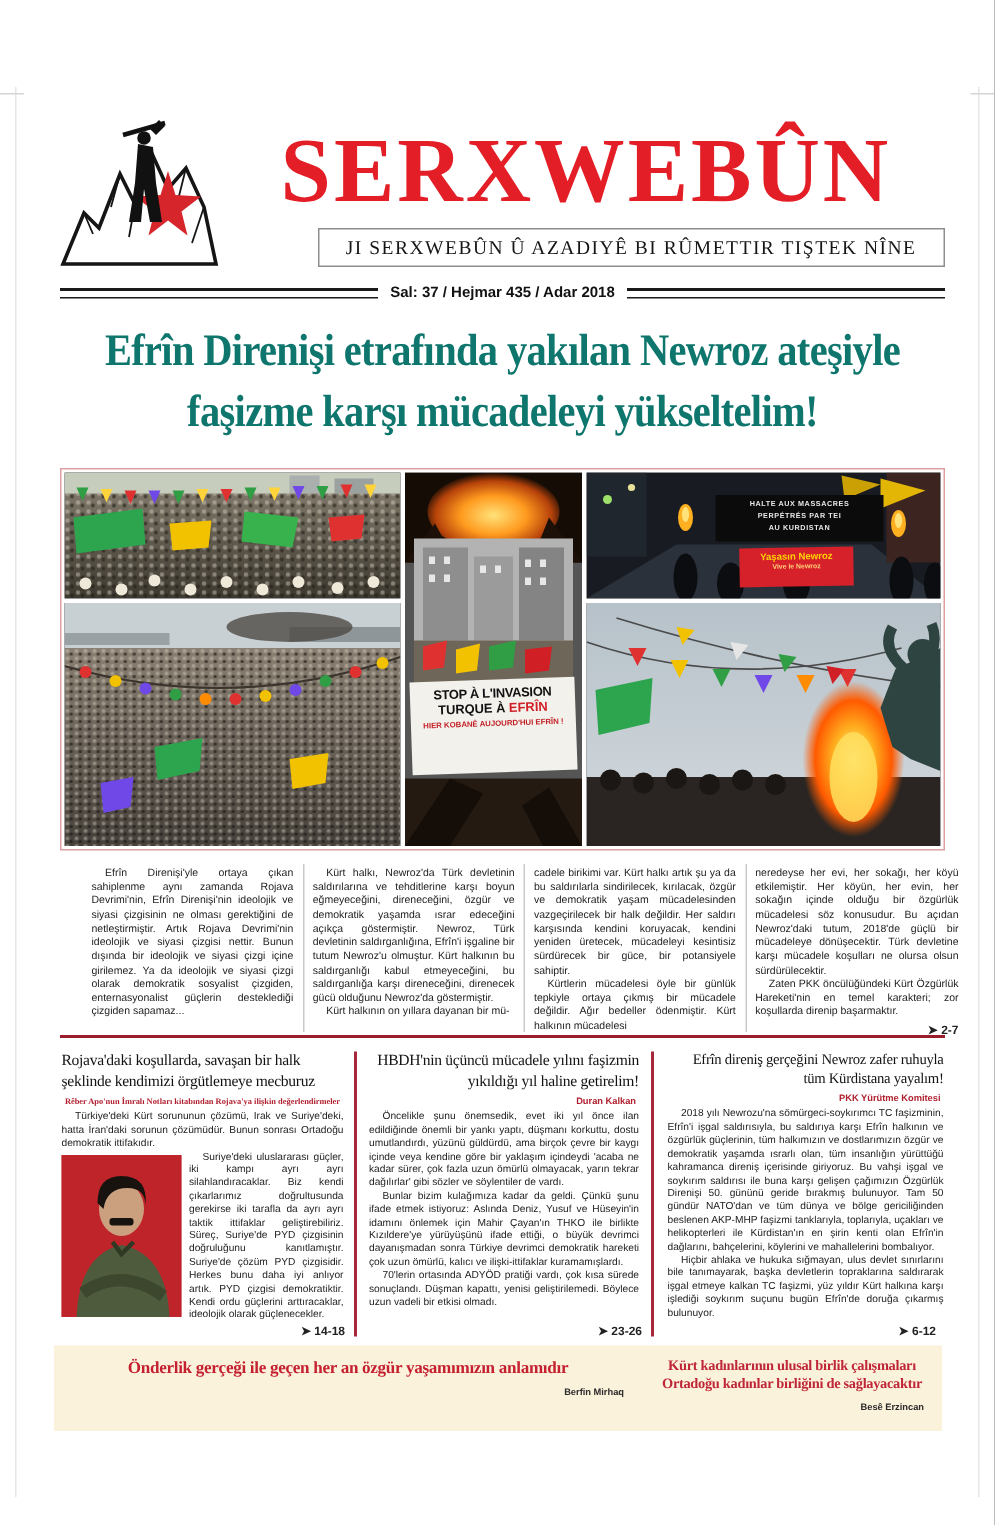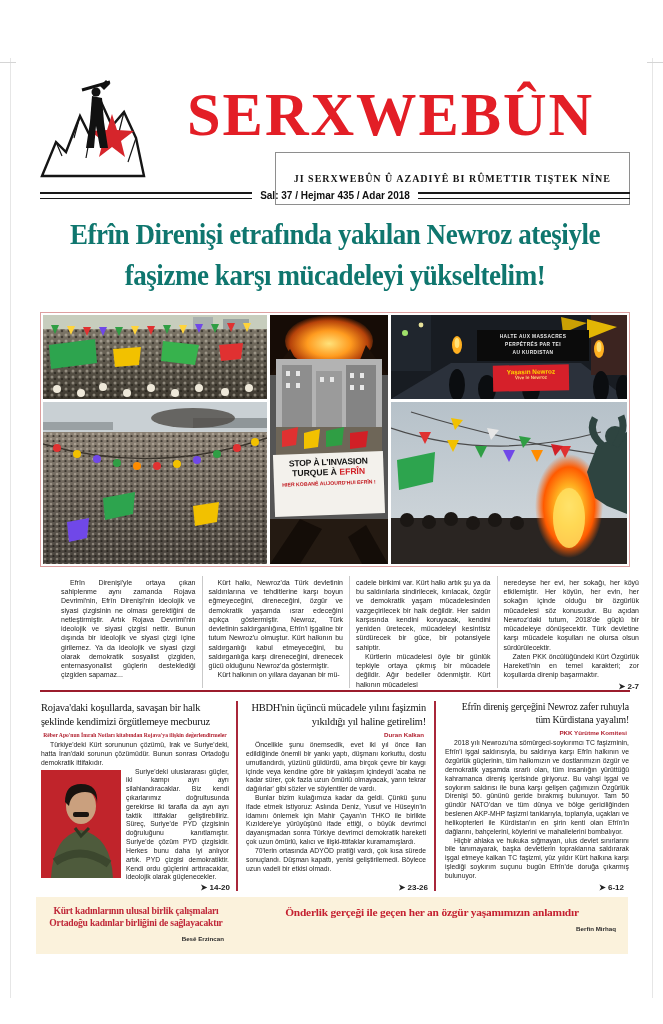--- a/index.html
+++ b/index.html
@@ -8,22 +8,22 @@
   .edge{position:absolute;top:58px;height:940px;width:1px;background:#e6e6e6;}
   .tick{position:absolute;top:62px;height:1px;width:16px;background:#d5d5d5;}
 
   
   .masthead{position:absolute;left:40px;top:78px;width:590px;height:106px;display:flex;}
   .logo{width:112px;height:102px;flex:0 0 auto;}
   .mast-right{flex:1;display:flex;flex-direction:column;align-items:center;}
   .title{font-family:"Liberation Serif",serif;font-weight:bold;color:#e31e26;
          font-size:61px;line-height:1;letter-spacing:2px;white-space:nowrap;margin-top:6px;
          transform:scaleX(.99);transform-origin:center;}
-  .motto-box{margin-top:7px;margin-left:auto;border:1px solid #8e8e8e;padding:20px 18px;
-         font-family:"Liberation Serif",serif;font-weight:bold;font-size:10px;
+  .motto-box{margin-top:7px;margin-left:auto;border:1px solid #8e8e8e;padding:4px 18px;
+         font-family:"Liberation Serif",serif;font-weight:normal;font-size:13px;
          letter-spacing:1px;color:#151515;white-space:nowrap;}
   .issueline{position:absolute;left:40px;top:190px;width:590px;display:flex;align-items:center;gap:8px;}
   .dbl{flex:1;height:4px;border-top:2px solid #1a1a1a;border-bottom:1.5px solid #1a1a1a;}
   .issue-text{font-size:10px;font-weight:bold;color:#111;white-space:nowrap;}
 
   
   .mainhead{position:absolute;left:36px;top:213px;width:598px;text-align:center;
         font-family:"Liberation Serif",serif;font-weight:bold;color:#0f766e;
         font-size:30px;line-height:1.38;letter-spacing:-.5px;}
   .mainhead span{display:block;transform:scaleX(.9);transform-origin:center;white-space:nowrap;}
@@ -379,21 +379,21 @@
             <ellipse cx="40" cy="36" rx="15" ry="18" fill="#caa07e"></ellipse>
             <path d="M24,32 Q24,14 40,14 Q58,14 56,34 Q56,22 44,22 Q30,22 28,36 Z" fill="#19130f"></path>
             <rect x="32" y="42" width="16" height="5" rx="2" fill="#19130f"></rect>
             <path d="M10,108 Q12,66 40,60 Q70,66 72,108 Z" fill="#4e5b3c"></path>
             <path d="M14,92 Q40,74 68,94" stroke="#3c472e" stroke-width="8" fill="none"></path>
             <path d="M34,58 L40,66 L48,58" stroke="#2e3823" stroke-width="3" fill="none"></path>
           </svg>
         </div>
         <p>Suriye'deki uluslararası güçler, iki kampı ayrı ayrı silahlandıracaklar. Biz kendi çıkarlarımız doğrultusunda gerekirse iki tarafla da ayrı ayrı taktik ittifaklar geliştirebiliriz. Süreç, Suriye'de PYD çizgisinin doğruluğunu kanıtlamıştır. Suriye'de çözüm PYD çizgisidir. Herkes bunu daha iyi anlıyor artık. PYD çizgisi demokratiktir. Kendi ordu güçlerini arttıracaklar, ideolojik olarak güçlenecekler.</p>
       </div>
-      <div class="pref">➤ 14-20</div>
+      <div class="pref">➤ 14-18</div>
     </div>
 
     <div class="vsep"></div>
 
     <div class="art artB">
       <div class="art-head center">HBDH'nin üçüncü mücadele yılını faşizmin yıkıldığı yıl haline getirelim!</div>
       <div class="byline">Duran Kalkan</div>
       <div class="bodytext">
         <p>Öncelikle şunu önemsedik, evet iki yıl önce ilan edildiğinde önemli bir yankı yaptı, düşmanı korkuttu, dostu umutlandırdı, yüzünü güldürdü, ama birçok çevre bir kaygı içinde veya kendine göre bir yaklaşım içindeydi 'acaba ne kadar sürer, çok fazla uzun ömürlü olmayacak, yarın tekrar dağılırlar' gibi sözler ve söylentiler de vardı.</p>
         <p>Bunlar bizim kulağımıza kadar da geldi. Çünkü şunu ifade etmek istiyoruz: Aslında Deniz, Yusuf ve Hüseyin'in idamını önlemek için Mahir Çayan'ın THKO ile birlikte Kızıldere'ye yürüyüşünü ifade ettiği, o büyük devrimci dayanışmadan sonra Türkiye devrimci demokratik hareketi çok uzun ömürlü, kalıcı ve ilişki-ittifaklar kuramamışlardı.</p>
@@ -409,22 +409,22 @@
       <div class="byline">PKK Yürütme Komitesi</div>
       <div class="bodytext">
         <p>2018 yılı Newrozu'na sömürgeci-soykırımcı TC faşizminin, Efrîn'i işgal saldırısıyla, bu saldırıya karşı Efrîn halkının ve özgürlük güçlerinin, tüm halkımızın ve dostlarımızın özgür ve demokratik yaşamda ısrarlı olan, tüm insanlığın yürüttüğü kahramanca direniş içerisinde giriyoruz. Bu vahşi işgal ve soykırım saldırısı ile buna karşı gelişen çağımızın Özgürlük Direnişi 50. gününü geride bırakmış bulunuyor. Tam 50 gündür NATO'dan ve tüm dünya ve bölge gericiliğinden beslenen AKP-MHP faşizmi tanklarıyla, toplarıyla, uçakları ve helikopterleri ile Kürdistan'ın en şirin kenti olan Efrîn'in dağlarını, bahçelerini, köylerini ve mahallelerini bombalıyor.</p>
         <p>Hiçbir ahlaka ve hukuka sığmayan, ulus devlet sınırlarını bile tanımayarak, başka devletlerin topraklarına saldırarak işgal etmeye kalkan TC faşizmi, yüz yıldır Kürt halkına karşı işlediği soykırım suçunu bugün Efrîn'de doruğa çıkarmış bulunuyor.</p>
       </div>
       <div class="pref">➤ 6-12</div>
     </div>
   </div>
 
   <div class="teasers">
+    <div class="teaser t3">
+      <div class="t-head">Önderlik gerçeği ile geçen her an özgür yaşamımızın anlamıdır</div>
+      <div class="t-by right">Berfin Mirhaq</div>
+    </div>
     <div class="teaser t2">
       <div class="t-head">Kürt kadınlarının ulusal birlik çalışmaları Ortadoğu kadınlar birliğini de sağlayacaktır</div>
       <div class="t-by right">Besê Erzincan</div>
     </div>
-    <div class="teaser t3">
-      <div class="t-head">Önderlik gerçeği ile geçen her an özgür yaşamımızın anlamıdır</div>
-      <div class="t-by right">Berfin Mirhaq</div>
-    </div>
   </div>
 </div>
 
 </body></html>

